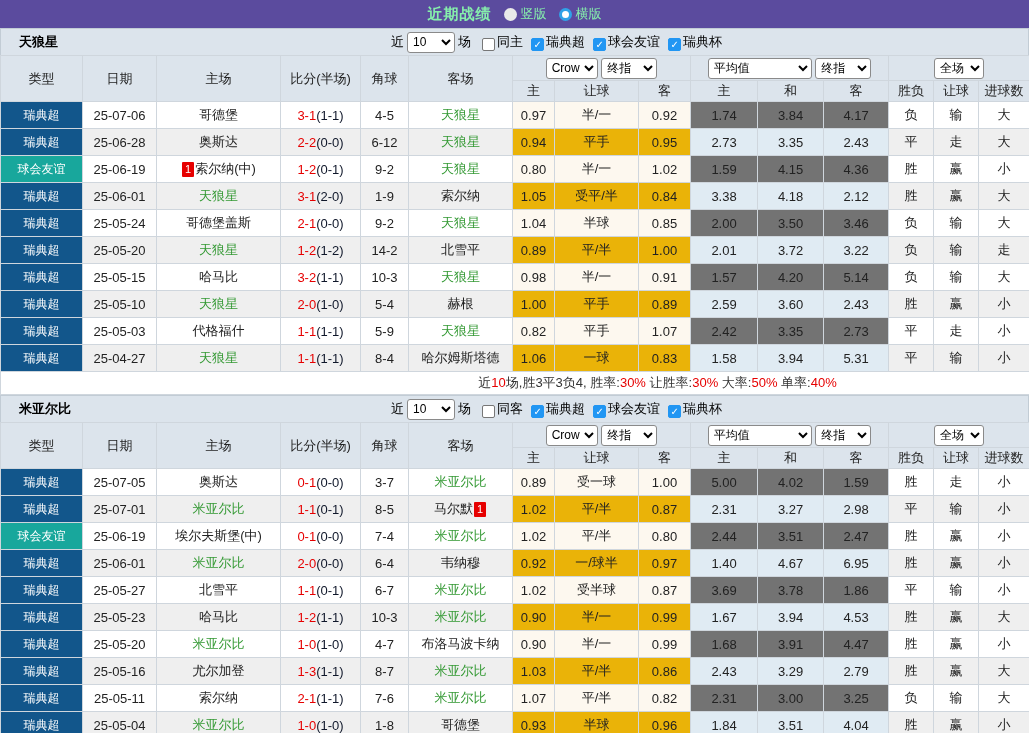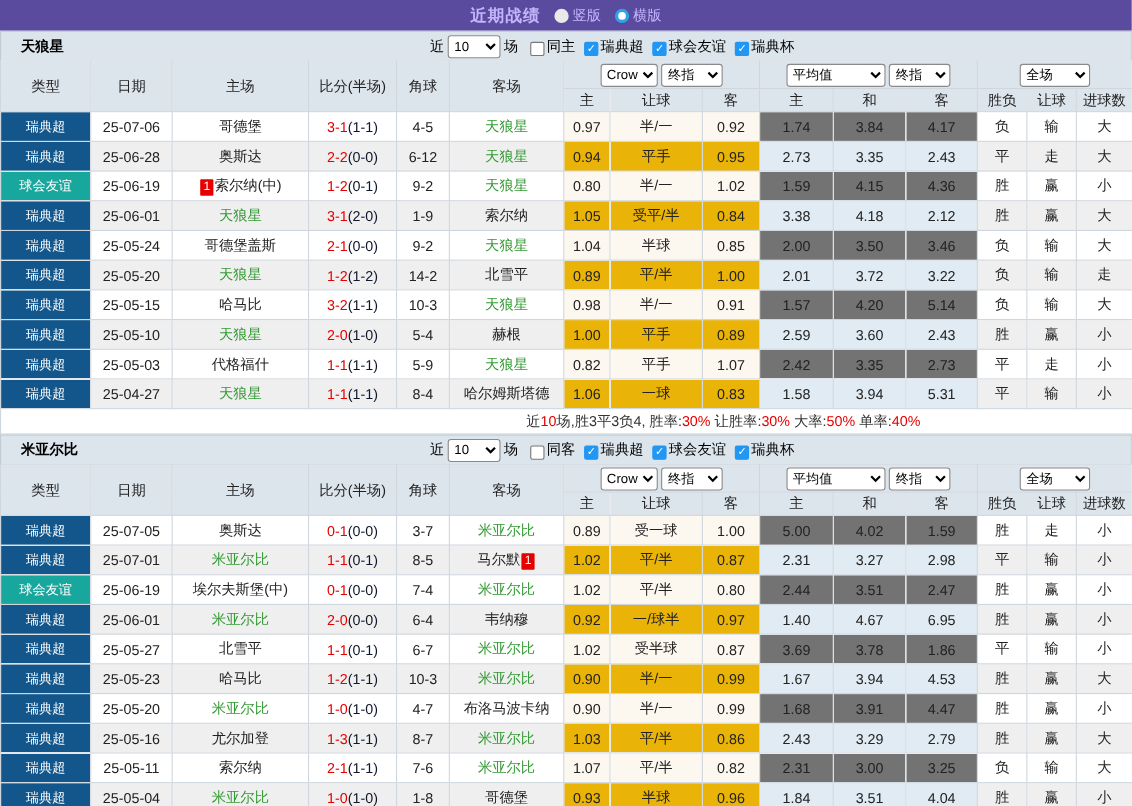--- a/index.html
+++ b/index.html
@@ -1,37 +1,37 @@
 <!DOCTYPE html>
 <html><head>
 <meta charset="utf-8">
 <style>
   html,body{margin:0;padding:0;background:#fff;}
   .page{width:1029px;height:733px;font-family:"Liberation Sans","DejaVu Sans",sans-serif;overflow:hidden;background:#fff;}
   
-  .topbar{height:28px;background:#5b4b9e;display:flex;align-items:center;justify-content:center;gap:12px;color:#c4b5fd;}
+  .topbar{height:28px;background:#5b4b9e;display:flex;align-items:center;justify-content:center;gap:12px;color:#86efac;}
   .title{font-weight:bold;font-size:15px;letter-spacing:1px;}
   .radio-item{display:flex;align-items:center;gap:4px;font-size:13px;cursor:pointer;}
   .radio{width:13px;height:13px;border-radius:50%;background:#e9e9e9;display:inline-block;box-sizing:border-box;}
   .radio.checked{border:3.5px solid #30a2e8;background:#fff;}
   
   .filterbar{height:27px;background:#dce4ec;display:flex;align-items:center;font-size:13px;color:#000;border:1px solid #c2ccd5;border-bottom:none;box-sizing:border-box;}
   .team{font-weight:bold;padding-left:18px;font-size:13px;}
   .fgroup{margin-left:auto;margin-right:306px;display:flex;align-items:center;gap:3px;}
   .chk{display:flex;align-items:flex-end;cursor:pointer;margin-left:5px;}
   .chk.first{margin-left:8px;}
   .cb{width:13px;height:13px;border:1px solid #777;background:#fff;display:inline-block;margin-right:2px;border-radius:2px;position:relative;box-sizing:border-box;}
   .cb.checked{background:#2196f3;border-color:#2196f3;}
   .cb.checked::after{content:"\2713";position:absolute;color:#fff;font-size:10px;font-weight:bold;left:1.5px;top:0;line-height:12px;}
   select{height:21px;font-size:12px;font-family:inherit;border:1px solid #8a8a8a;border-radius:3px;background:#fff;padding:0 1px;vertical-align:middle;}
   .sel-count{width:48px;}
   .sel-company{width:52px;}
   .sel-final{width:56px;}
-  .sel-average{width:90px;}
-  .sel-full{width:64px;}
+  .sel-average{width:104px;}
+  .sel-full{width:50px;}
   
   table.grid{width:1029px;table-layout:fixed;border-collapse:collapse;font-size:13px;}
   .grid th,.grid td{border:1px solid #cfd6dd;text-align:center;padding:0;overflow:hidden;white-space:nowrap;}
   .grid{border:1px solid #b0bac3;}
   .grid thead th{background:#dce4ec;font-weight:normal;color:#222;}
   .hrow-selects th{height:24px;}
   .hrow-labels th{height:20px;font-size:13px;}
   .grid tbody td{height:26px;color:#222;background:#fff;}
   .grid tr.alt td{background:#efefef;}
   .grid td.type{background:#12568b;color:#fff;font-size:12px;}

